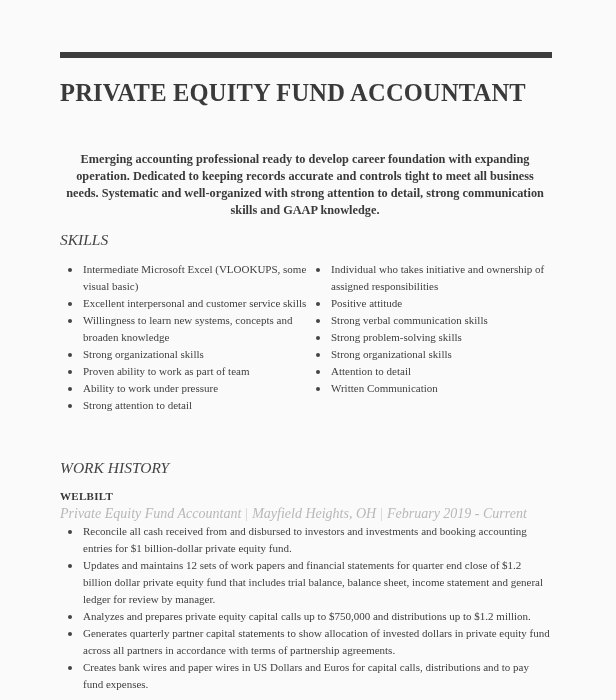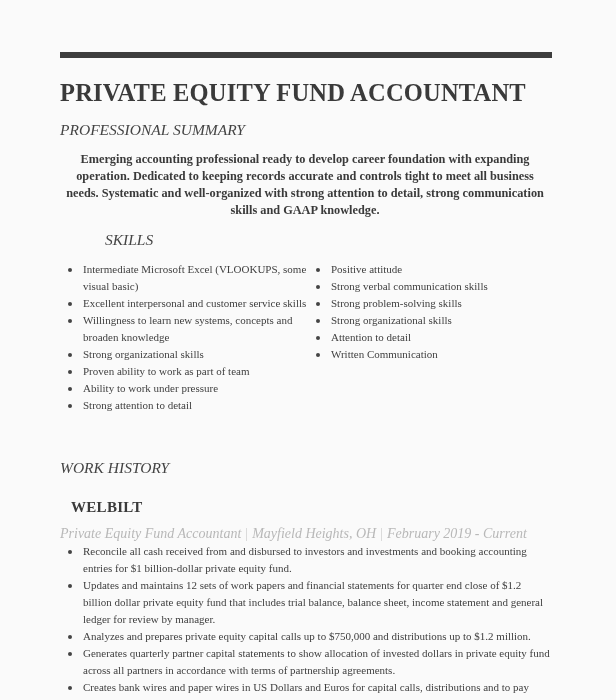--- a/index.html
+++ b/index.html
@@ -38,55 +38,55 @@
     ul.list li { position: relative; padding-left: 23px; }
     ul.list li .dot {
       position: absolute; left: 8px; top: 7px;
       width: 4px; height: 4px; border-radius: 50%; background: #444;
     }
     .skills { position: absolute; top: 183px; left: 0; width: 500px; }
     .skills-col-left { position: absolute; left: 0; top: 0; width: 248px; }
     .skills-col-right { position: absolute; left: 248px; top: 0; width: 260px; }
     .company {
       font-family: "Liberation Serif", "DejaVu Serif", serif;
-      font-weight: bold; font-size: 15px; color: #3a3a3a;
-      letter-spacing: 0.3px; margin: 11px; line-height: 16px;
+      font-weight: bold; font-size: 11px; color: #3a3a3a;
+      letter-spacing: 0.3px; margin: 0; line-height: 16px;
     }
     .job-meta {
       font-family: Liberation Serif, serif;
       font-style: italic; font-size: 14px; color: #b8b8b8; line-height: 16px;
     }
     .job-meta .sep { margin: 0 4px; color: #cfcfcf; font-style: normal; }
     .work-list { width: 490px; }
   </style>
 </head>
 <body>
 
 <div class="top-bar"></div>
 
 <div class="page">
   <h1 class="title">PRIVATE EQUITY FUND ACCOUNTANT</h1>
 
-  <h2 class="section-h" style="position:absolute; top:42px;">PROFESSIONAL SUMMARY</h2>
 
   <p class="summary" style="position:absolute; top:73px; width:490px;">Emerging accounting professional ready to develop career foundation with expanding operation. Dedicated to keeping records accurate and controls tight to meet all business needs. Systematic and well-organized with strong attention to detail, strong communication skills and GAAP knowledge.</p>
 
-  <h2 class="section-h" style="position:absolute; top:152px;margin-left:45px;">SKILLS</h2>
+  <h2 class="section-h" style="position:absolute; top:152px;">SKILLS</h2>
 
   <div class="skills">
     <ul class="list skills-col-left">
       <li><span class="dot"></span><span>Intermediate Microsoft Excel (VLOOKUPS, some visual basic)</span></li>
       <li><span class="dot"></span><span>Excellent interpersonal and customer service skills</span></li>
       <li><span class="dot"></span><span>Willingness to learn new systems, concepts and broaden knowledge</span></li>
       <li><span class="dot"></span><span>Strong organizational skills</span></li>
       <li><span class="dot"></span><span>Proven ability to work as part of team</span></li>
       <li><span class="dot"></span><span>Ability to work under pressure</span></li>
       <li><span class="dot"></span><span>Strong attention to detail</span></li>
     </ul>
     <ul class="list skills-col-right">
+      <li><span class="dot"></span><span>Individual who takes initiative and ownership of assigned responsibilities</span></li>
       <li><span class="dot"></span><span>Positive attitude</span></li>
       <li><span class="dot"></span><span>Strong verbal communication skills</span></li>
       <li><span class="dot"></span><span>Strong problem-solving skills</span></li>
       <li><span class="dot"></span><span>Strong organizational skills</span></li>
       <li><span class="dot"></span><span>Attention to detail</span></li>
       <li><span class="dot"></span><span>Written Communication</span></li>
     </ul>
   </div>
 
   <h2 class="section-h" style="position:absolute; top:380px;">WORK HISTORY</h2>

